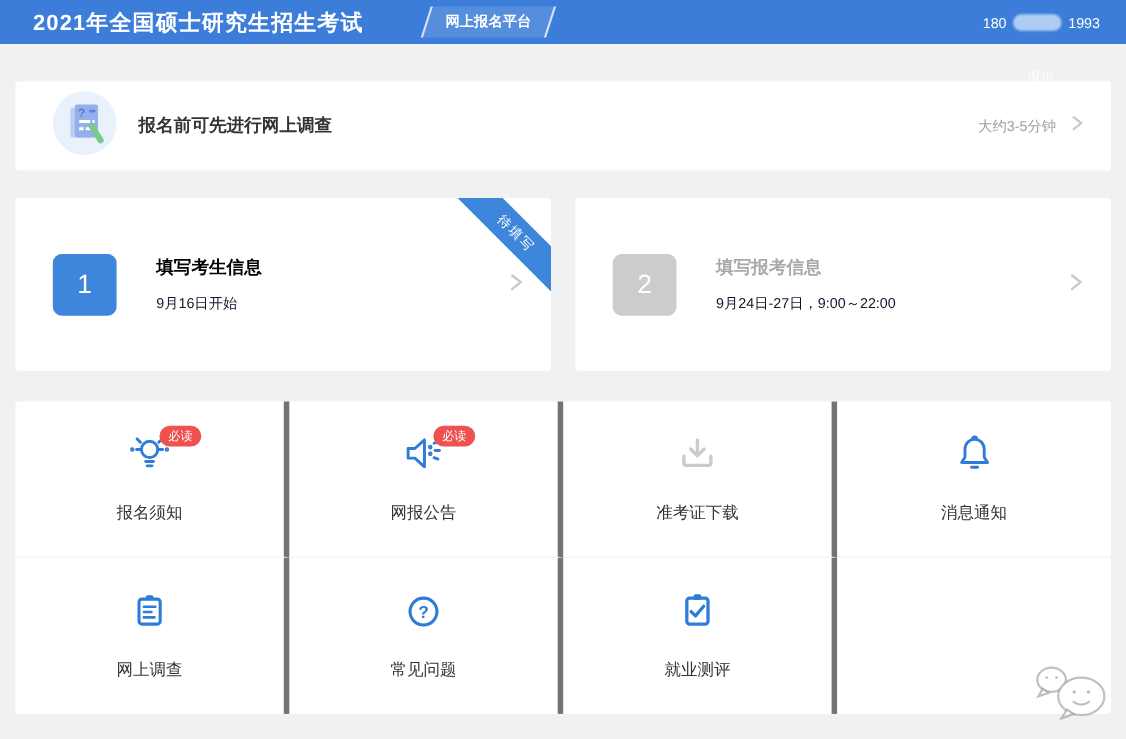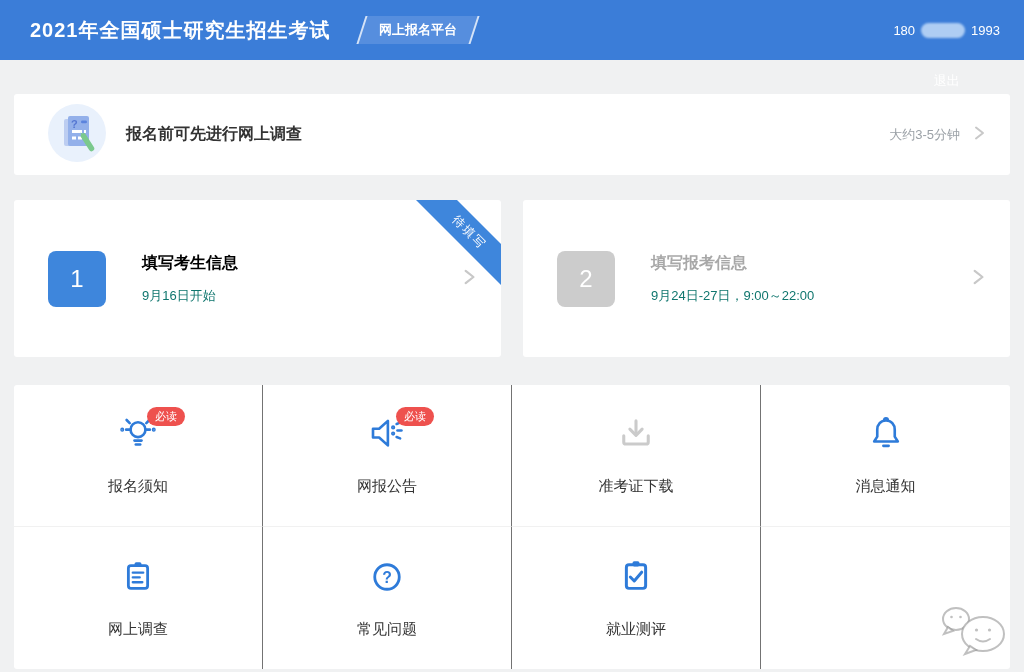--- a/index.html
+++ b/index.html
@@ -3,22 +3,22 @@
 <meta charset="utf-8">
 <style>
   * { margin:0; padding:0; box-sizing:border-box; }
   html,body { width:1024px; height:672px; overflow:hidden; }
   body {
     font-family:"Liberation Sans","DejaVu Sans",sans-serif;
     background:#f0f1f2; color:#333; position:relative;
   }
   
   .header {
-    height:60px; background:#3b7dd8; display:flex; align-items:center;
-    padding:0 24px 0 30px; color:#fff;
+    height:40px; background:#3b7dd8; display:flex; align-items:center;
+    padding:0 24px 0 30px; color:#fff;gap:26px;
   }
   .header-title { font-size:20px; font-weight:bold; letter-spacing:1px; }
   .platform-badge {
     margin-left:30px; transform:skewX(-18deg);
     background:#568ede; border-left:2px solid rgba(255,255,255,.75);
     border-right:2px solid rgba(255,255,255,.75);
     padding:5px 16px;
   }
   .platform-badge span { display:block; transform:skewX(18deg); font-size:13px; font-weight:bold; }
   .header-nav { margin-left:auto; display:flex; align-items:center; gap:34px; font-size:13px;flex-direction:column; }
@@ -44,37 +44,37 @@
     padding-left:34px; overflow:hidden; cursor:pointer;
   }
   .step-num {
     width:58px; height:56px; border-radius:8px; background:#3e86dc;
     color:#fff; font-size:24px; display:flex; align-items:center; justify-content:center;
   }
   .step-card.disabled .step-num { background:#cccccc; }
   .step-texts { margin-left:36px; }
   .step-title { font-size:16px; font-weight:bold; color:#000000; }
   .step-card.disabled .step-title { color:#a8a8a8; }
-  .step-subtitle { font-size:13px; color:#0f766e; margin-top:13px; }
+  .step-subtitle { font-size:13px; color:#0f172a; margin-top:13px; }
   .step-chevron { position:absolute; right:22px; top:50%; transform:translateY(-50%); }
   .ribbon { position:absolute; top:0; right:0; width:92px; height:92px; overflow:hidden; }
   .ribbon span {
     position:absolute; display:block; width:130px; padding:6px 0; top:18px; right:-33px;
     background:#3e86dc; color:#fff; font-size:12px; text-align:center;
     transform:rotate(45deg); letter-spacing:2px;
   }
   
   .grid {
     margin-top:28px; background:#fff; border-radius:3px;
     display:grid; grid-template-columns:repeat(4,1fr);
   }
   .grid-cell {
     height:142px; display:flex; flex-direction:column; align-items:center;
     justify-content:center; cursor:pointer;
-    border-right:1px solid #737373; border-bottom:1px solid #f1f1f1;
+    border-right:5px solid #737373; border-bottom:1px solid #f1f1f1;
   }
   .grid-cell:nth-child(4n) { border-right:none; }
   .grid-cell:nth-child(n+5) { border-bottom:none; }
   .icon-wrap { position:relative; height:44px; display:flex; align-items:flex-end; }
   .grid-label { font-size:15px; color:#333; margin-top:18px; }
   .req-badge {
     position:absolute; top:-8px; left:30px; background:#ee514e; color:#fff;
     font-size:11px; padding:2px 8px; border-radius:10px; white-space:nowrap;
   }
   

